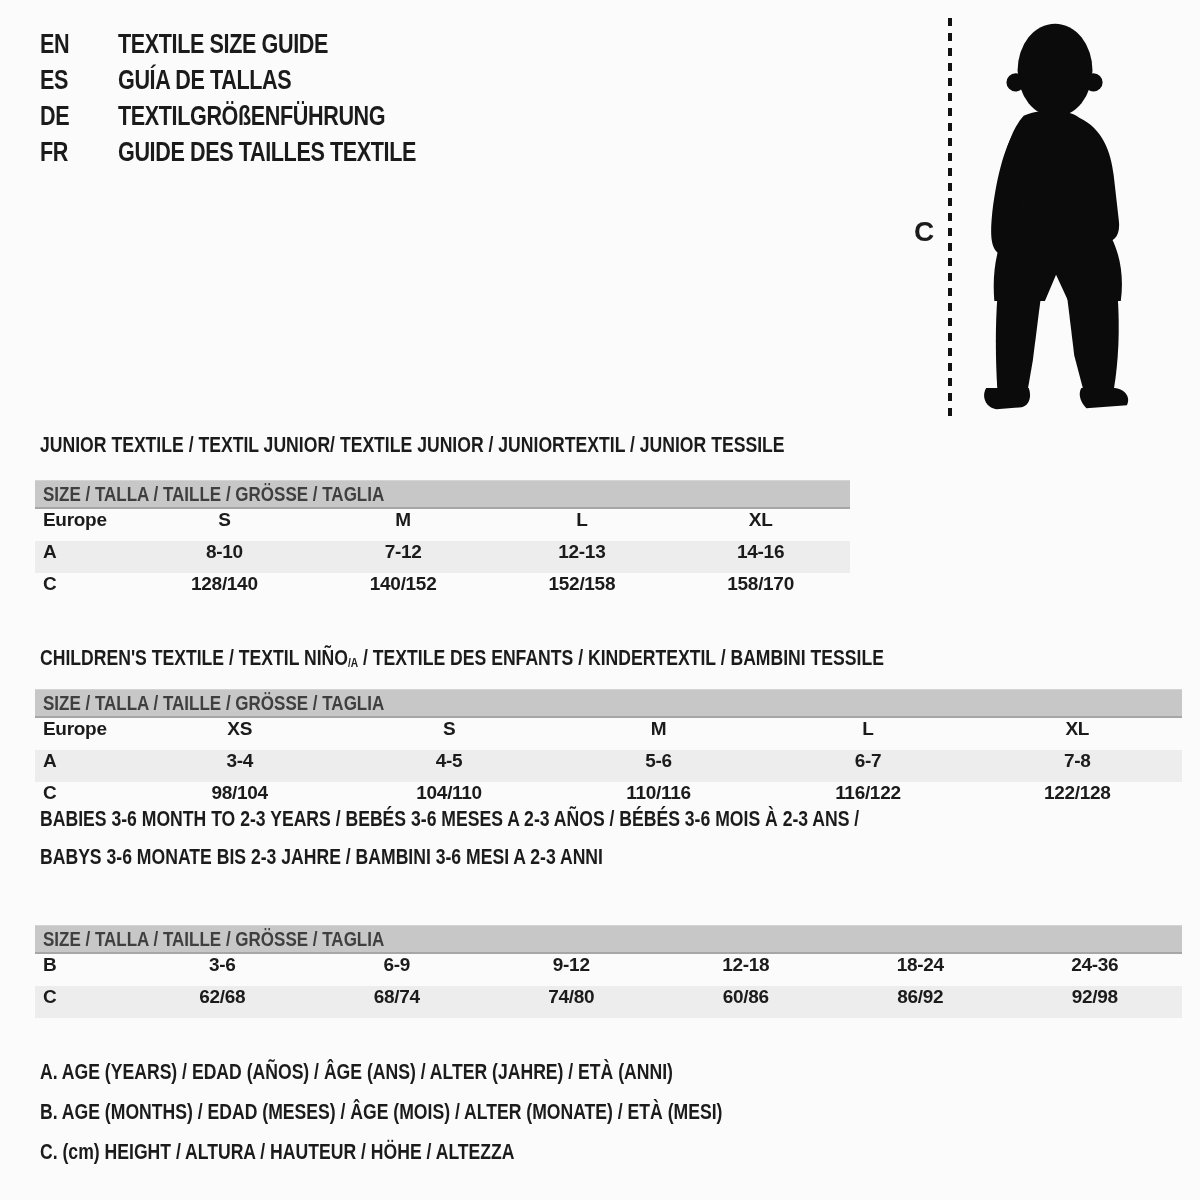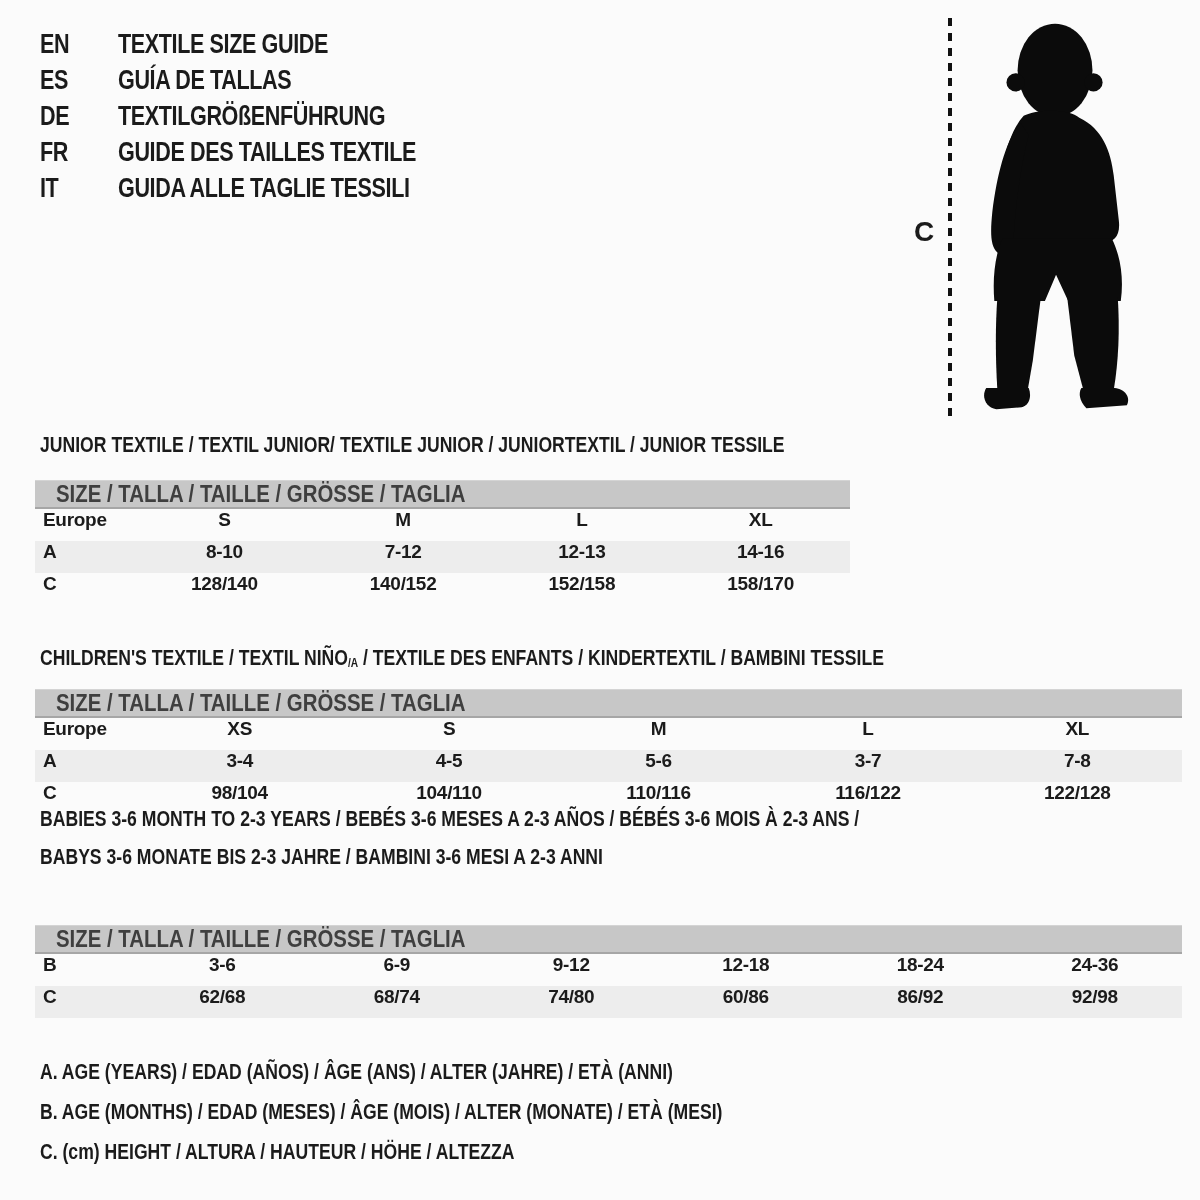--- a/index.html
+++ b/index.html
@@ -30,22 +30,22 @@
   .sec-title { position:absolute; left:40px; font-size:22px; font-weight:bold; line-height:38px; }
   .sec-title sub { font-size:0.58em; vertical-align:-2px; }
 
   
   .tbl { position:absolute; left:35px; }
   .tbl.w1 { width:815px; }
   .tbl.w2 { width:1147px; }
   .tbl-head {
     height:29px; background:var(--header-bar, #c7c7c7);
     border-bottom:2px solid #a6a6a6; border-top:1px solid #d4d4d4;
-    display:flex; align-items:center; padding-left:21px; box-sizing:border-box;
-    font-size:24px; font-weight:bold; color:#3f3f3f;
+    display:flex; align-items:center; padding-left:8px; box-sizing:border-box;
+    font-size:20px; font-weight:bold; color:#3f3f3f;
   }
   .tbl-row { display:flex; height:32px; font-size:19px; font-weight:bold; letter-spacing:-0.3px; }
   .tbl-row.stripe { background:var(--stripe, #ededed); }
   .tbl-row .lab { width:100px; padding-left:8px; box-sizing:border-box; text-align:left; }
   .tbl-row .cell { flex:1; text-align:center; }
 
   
   .legend { position:absolute; left:40px; top:1052px; }
   .legend-line { height:40px; display:flex; align-items:center; font-size:22px; font-weight:bold; }
 </style>
@@ -61,24 +61,20 @@
     <span class="lang-code"><span class="cond">ES</span></span>
     <span class="cond">GUÍA DE TALLAS</span>
   </div>
   <div class="lang-row">
     <span class="lang-code"><span class="cond">DE</span></span>
     <span class="cond">TEXTILGRÖßENFÜHRUNG</span>
   </div>
   <div class="lang-row">
     <span class="lang-code"><span class="cond">FR</span></span>
     <span class="cond">GUIDE DES TAILLES TEXTILE</span>
-  </div>
-  <div class="lang-row">
-    <span class="lang-code"><span class="cond">IT</span></span>
-    <span class="cond">GUIDA ALLE TAGLIE TESSILI</span>
   </div>
 </div>
 
 <div class="measure-line"></div>
 <div class="measure-label">C</div>
 <svg class="toddler" width="172" height="398" viewBox="0 0 170 390">
   <g fill="#0b0b0b">
     <ellipse cx="88" cy="48" rx="37" ry="46"></ellipse>
     <circle cx="49" cy="60" r="9"></circle>
     <circle cx="126" cy="60" r="9"></circle>
@@ -135,21 +131,21 @@
     <span class="cell">S</span>
     <span class="cell">M</span>
     <span class="cell">L</span>
     <span class="cell">XL</span>
   </div>
   <div class="tbl-row stripe">
     <span class="lab">A</span>
     <span class="cell">3-4</span>
     <span class="cell">4-5</span>
     <span class="cell">5-6</span>
-    <span class="cell">3-7</span>
+    <span class="cell">6-7</span>
     <span class="cell">7-8</span>
   </div>
   <div class="tbl-row">
     <span class="lab">C</span>
     <span class="cell">98/104</span>
     <span class="cell">104/110</span>
     <span class="cell">110/116</span>
     <span class="cell">116/122</span>
     <span class="cell">122/128</span>
   </div>

